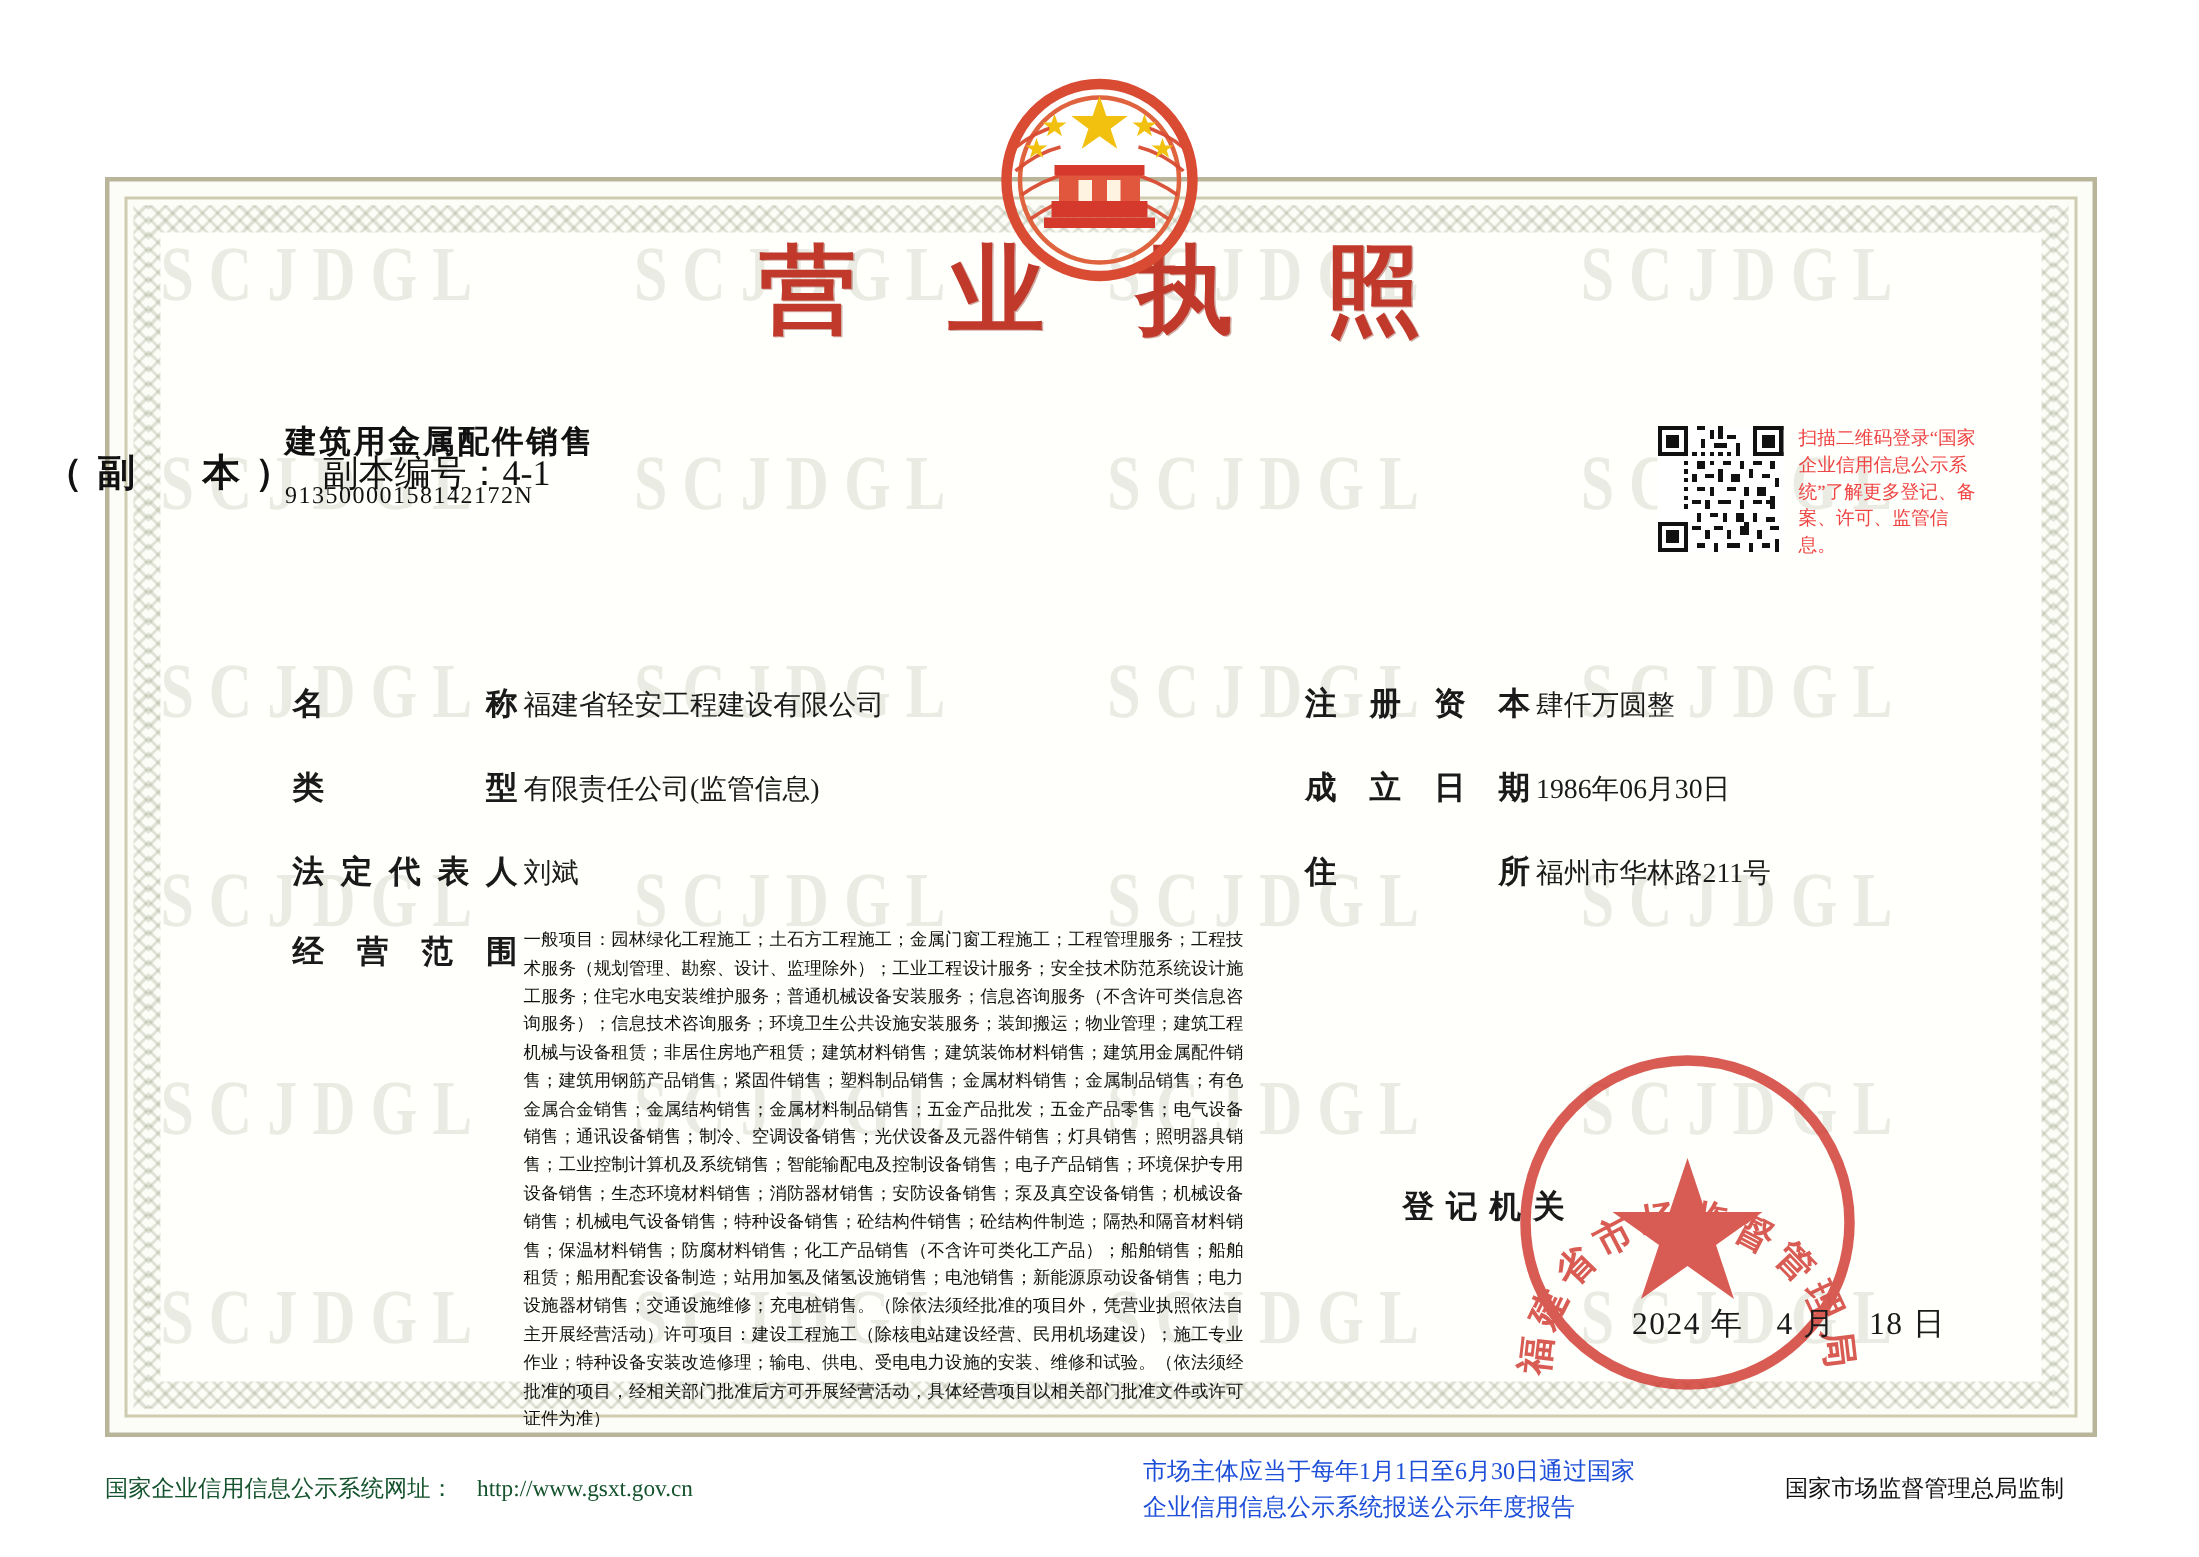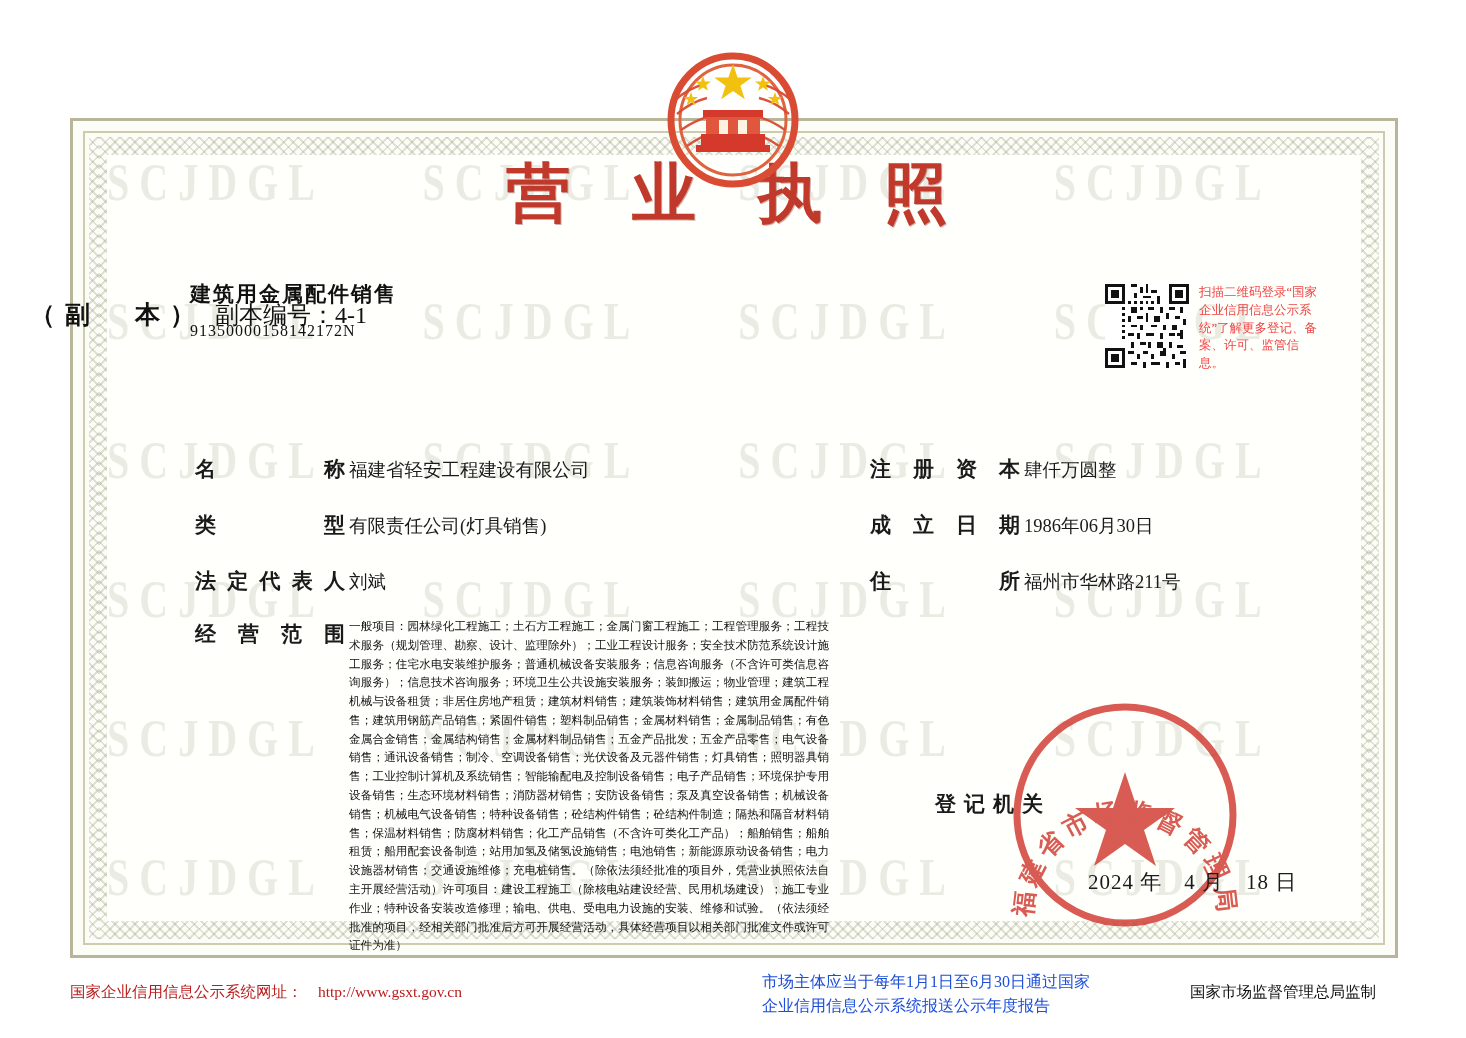--- a/index.html
+++ b/index.html
@@ -271,21 +271,21 @@
     z-index: 5;
     opacity: 0.82;
   }
 
   
   #footer-left {
     position: absolute;
     left: 70px;
     top: 982px;
     font-size: 15.5px;
-    color: #b91c1c;
+    color: #14532d;
   }
   #footer-center {
     position: absolute;
     left: 762px;
     top: 970px;
     font-size: 16px;
     line-height: 1.5;
     color: #1d4ed8;
     width: 330px;
   }
@@ -457,21 +457,21 @@
       <span>名</span>
       <span>称</span>
     </div>
     <div class="lf-value">福建省轻安工程建设有限公司</div>
   </div>
   <div class="lf-row">
     <div class="lf-label">
       <span>类</span>
       <span>型</span>
     </div>
-    <div class="lf-value">有限责任公司(灯具销售)</div>
+    <div class="lf-value">有限责任公司(监管信息)</div>
   </div>
   <div class="lf-row">
     <div class="lf-label">
       <span>法</span>
       <span>定</span>
       <span>代</span>
       <span>表</span>
       <span>人</span>
     </div>
     <div class="lf-value">刘斌</div>

